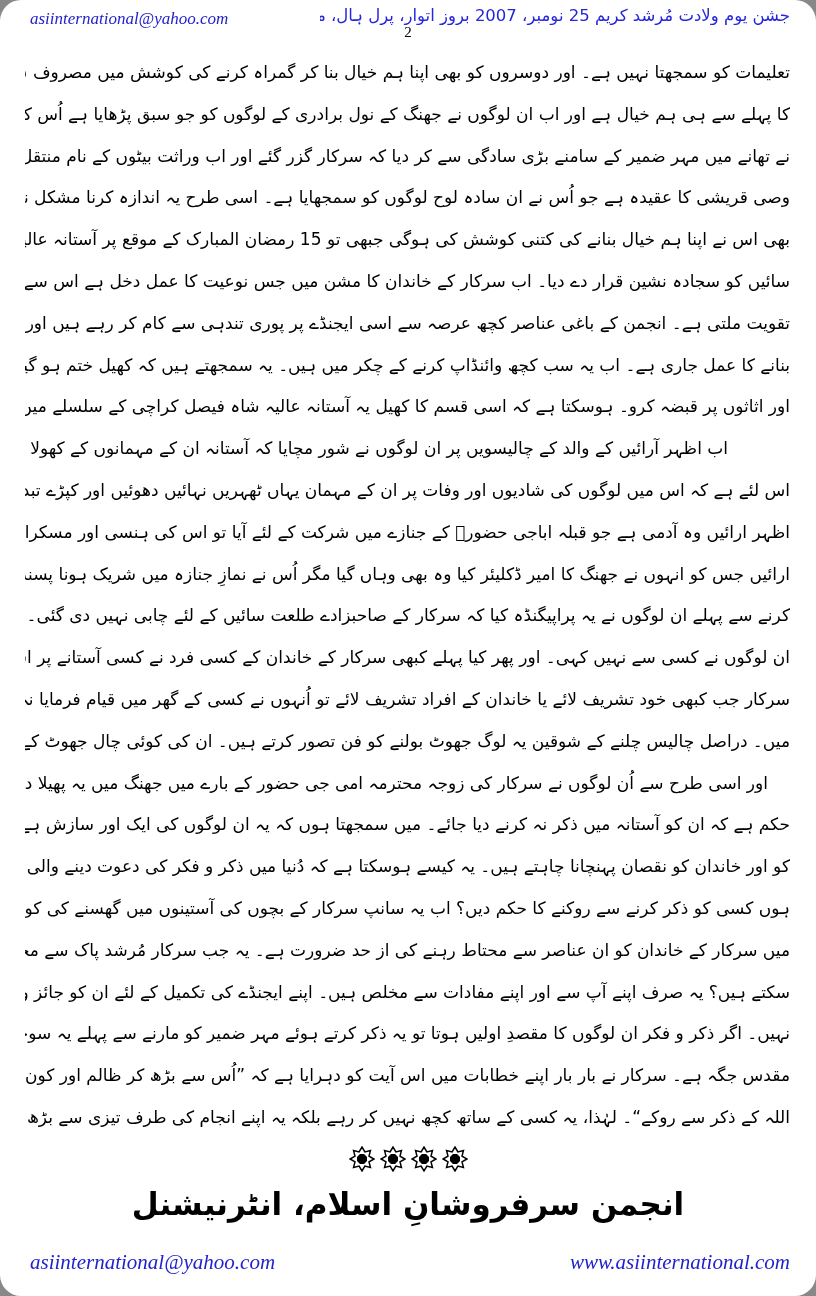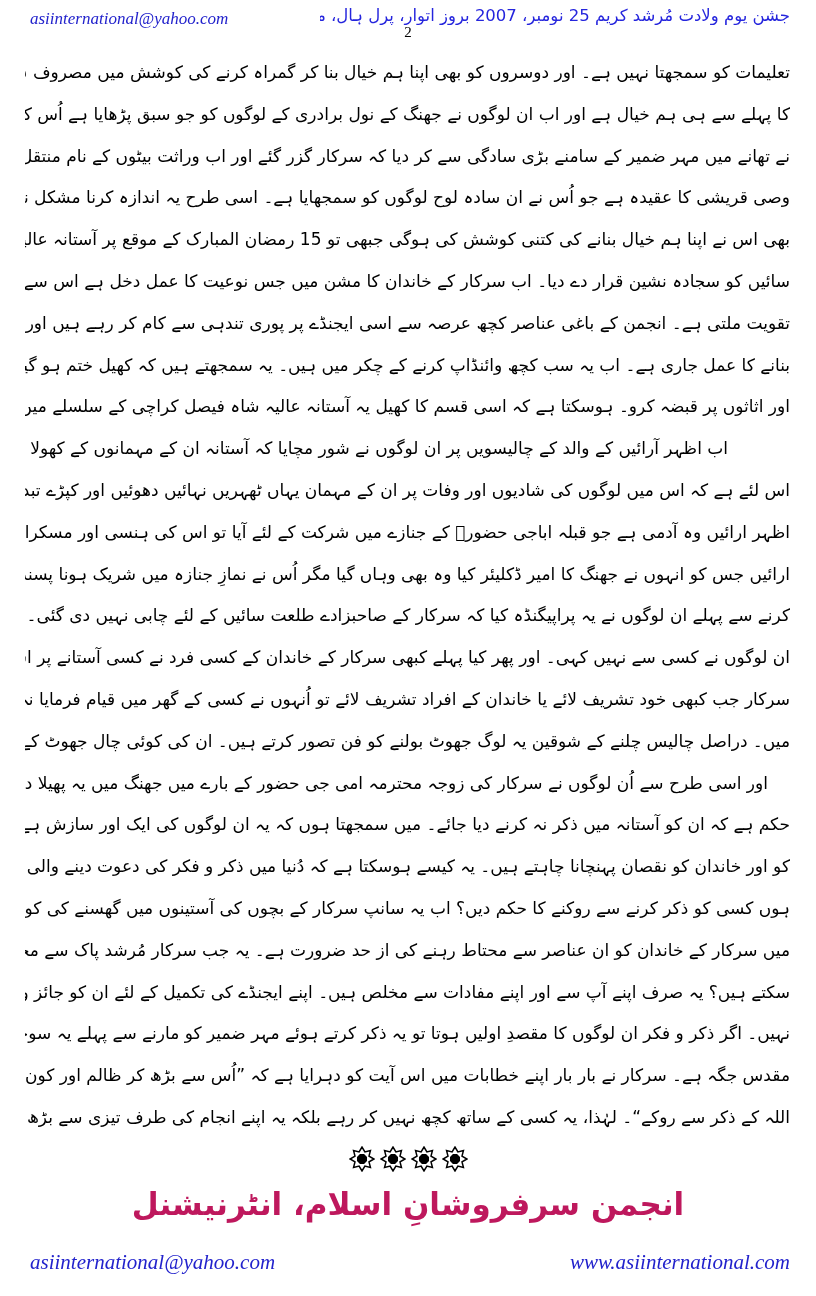--- a/index.html
+++ b/index.html
@@ -4,20 +4,21 @@
 <style>
   html,body{margin:0;padding:0;background:#888;}
   .page{
     position:relative;
     width:816px;height:1296px;
     background:#ffffff;
     font-family:"DejaVu Sans",sans-serif;
     color:#000;
     overflow:hidden;
     margin:0 auto;
+    border-radius:21px;
   }
   
   .header{
     position:absolute;top:6px;left:30px;right:26px;
     display:flex;justify-content:space-between;align-items:flex-start;
   }
   .header-email{
     font-family:"Liberation Serif","DejaVu Serif",serif;
     font-style:italic;
     font-size:17px;
@@ -66,21 +67,21 @@
   }
   .separator svg{display:block;}
   
   .org-title{
     position:absolute;top:1186px;left:0;right:0;
     direction:rtl;
     text-align:center;
     font-weight:700;
     font-size:31px;
     letter-spacing:0.5px;
-    color:#be185d;
+    color:#000000;
   }
   
   .footer{
     position:absolute;top:1250px;left:30px;right:26px;
     display:flex;justify-content:space-between;align-items:baseline;
   }
   .footer-email,.footer-site{
     font-family:"Liberation Serif","DejaVu Serif",serif;
     font-style:italic;
     font-size:21px;

